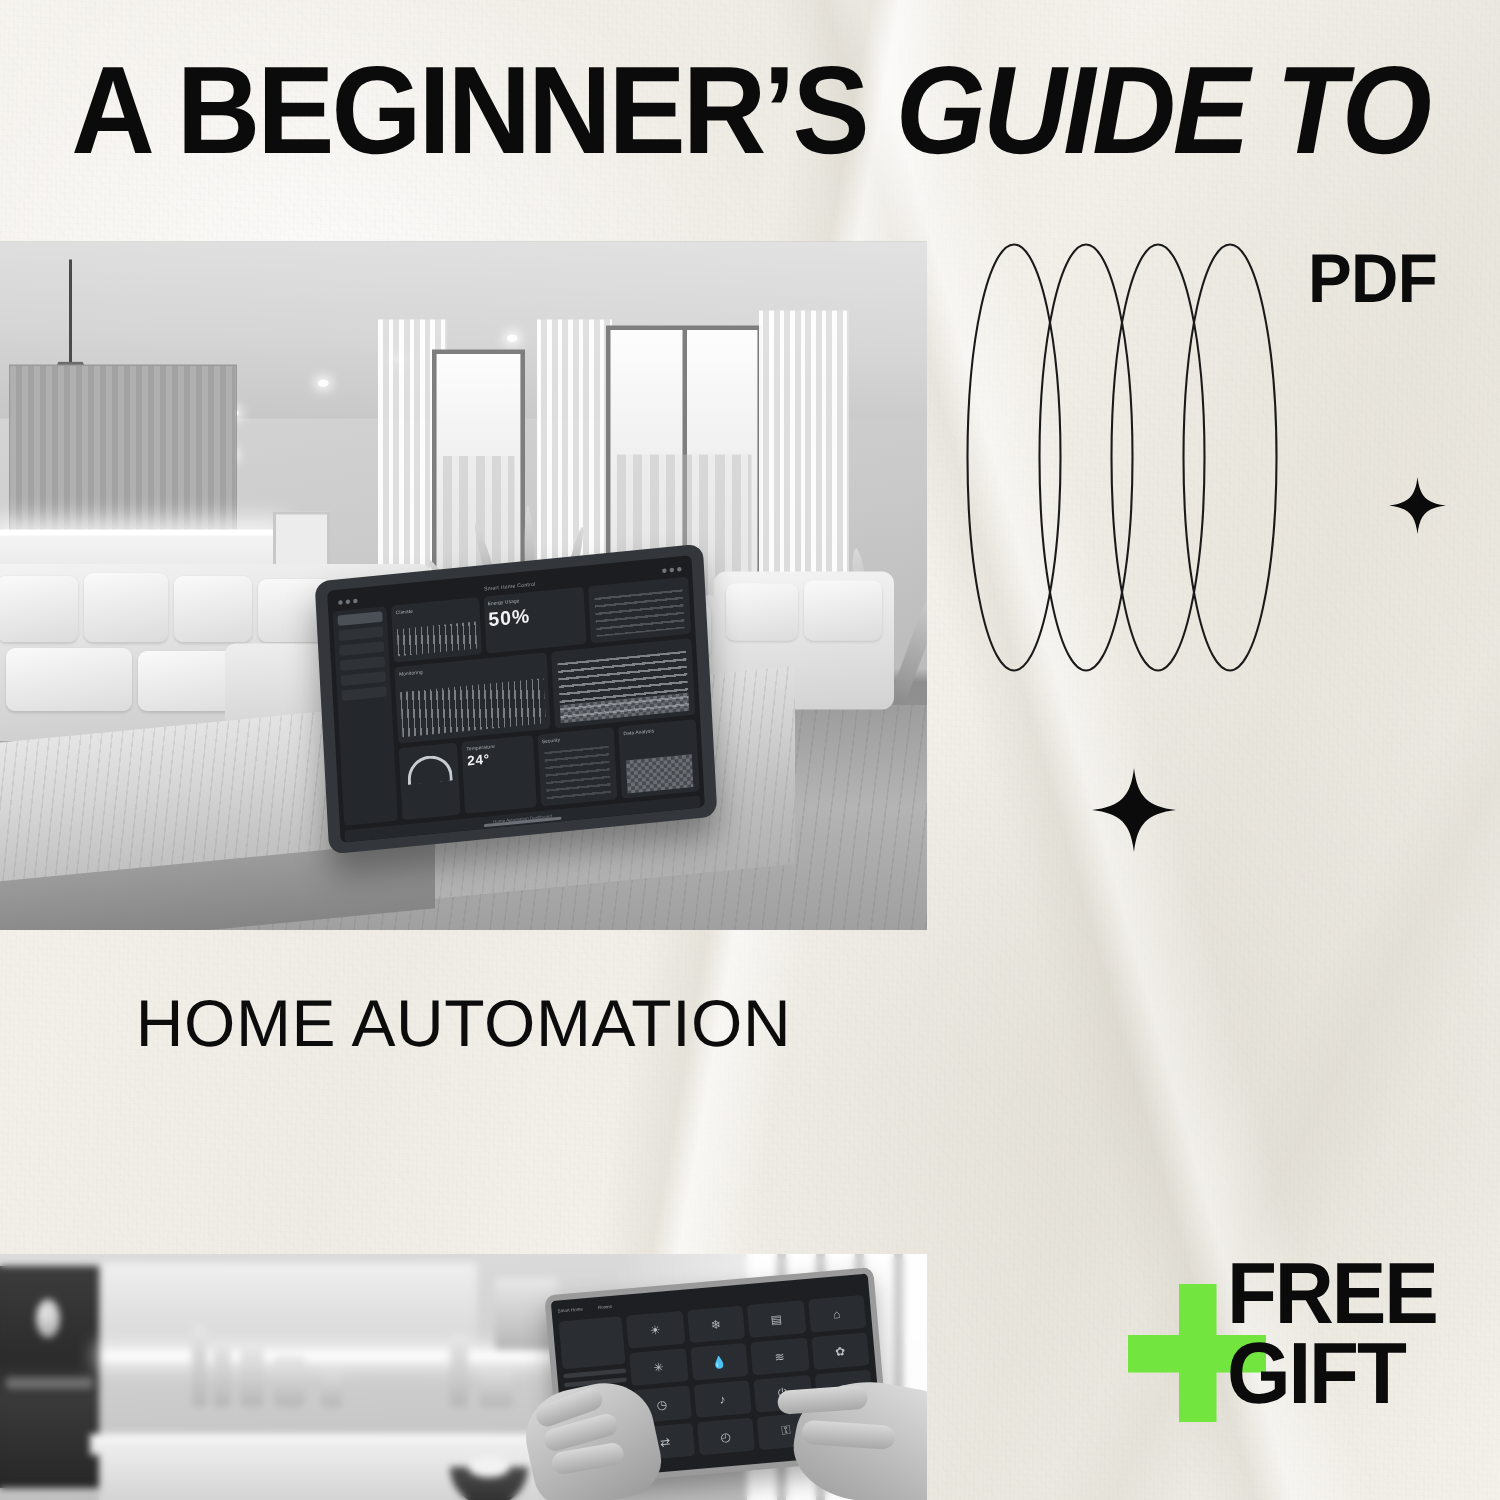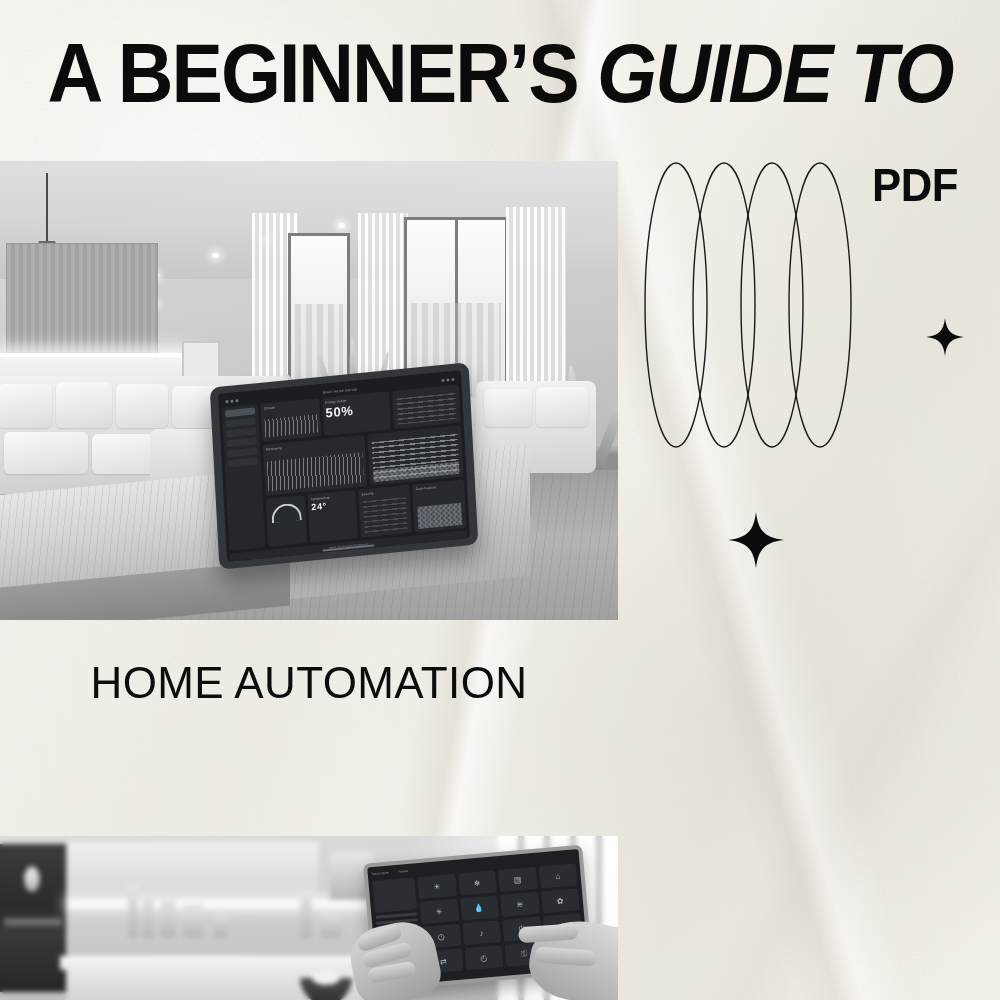--- a/index.html
+++ b/index.html
@@ -643,14 +643,24 @@
         <div class="finger" style="left:12px;top:22px;width:50px;height:15px;transform:rotate(-4deg);"></div>
         <div class="finger" style="left:14px;top:40px;width:48px;height:15px;transform:rotate(2deg);"></div>
       </div>
       <div class="k-hand hand-right">
         <div class="finger" style="left:-16px;top:10px;width:60px;height:16px;transform:rotate(-14deg);"></div>
         <div class="finger" style="left:4px;top:30px;width:62px;height:16px;transform:rotate(-6deg);"></div>
       </div>
     </div>
   </div>
 
+  <div class="free-gift">
+    <div class="plus-mark">
+      <div class="pv"></div>
+      <div class="ph"></div>
+    </div>
+    <div class="fg-text">
+      <div>FREE</div>
+      <div>GIFT</div>
+    </div>
+  </div>
 
 </div>
 
 </body></html>

